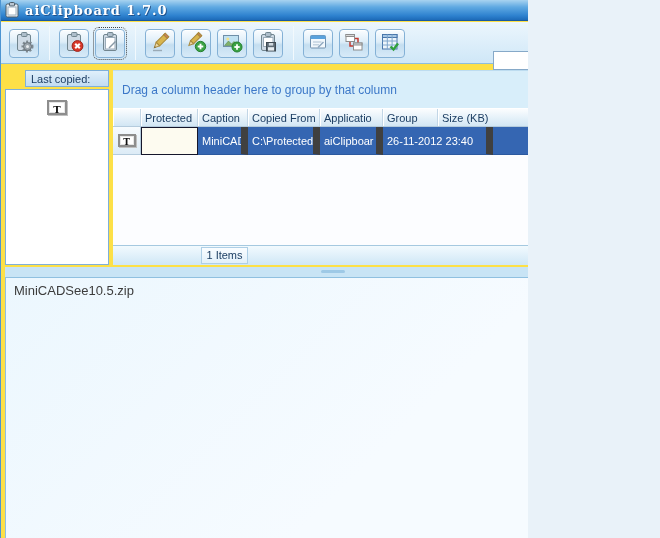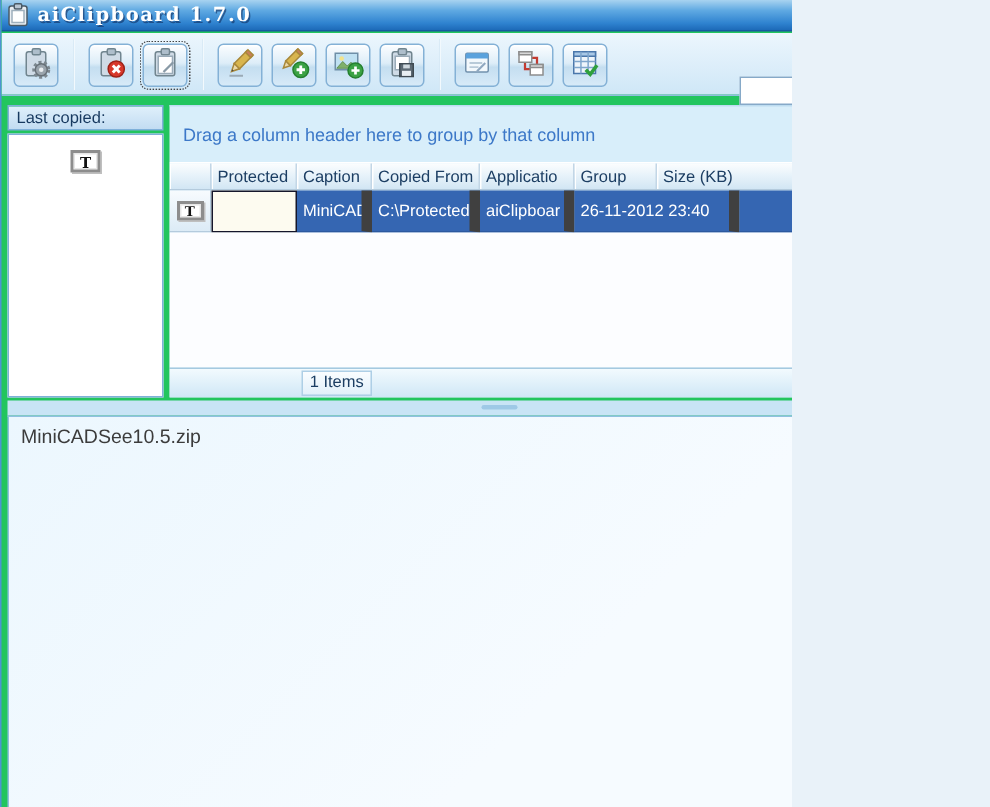--- a/index.html
+++ b/index.html
@@ -1,20 +1,20 @@
 <!DOCTYPE html>
 <html><head>
 <meta charset="utf-8">
 <style>
   html,body{margin:0;padding:0;background:#e9f2f9;}
   *{box-sizing:border-box;}
   .window{
     position:relative;width:528px;height:538px;overflow:hidden;
     font-family:"Liberation Sans",sans-serif;
-    background:#22c55e;border-left:1px solid #4c94d2;
+    background:#fde047;border-left:1px solid #4c94d2;
   }
   
   .titlebar{
     position:absolute;left:0;top:0;width:660px;height:21px;
     background:linear-gradient(180deg,#a8d3f0 0%,#5fa9e2 35%,#2e82cf 78%,#1d6ab8 100%);
     border-bottom:1px solid #17599f;
     display:flex;align-items:center;padding-left:4px;gap:6px;
   }
   .app-icon{display:inline-flex;width:14px;height:16px;}
   .win-title{
@@ -43,21 +43,21 @@
   }
   .support-link{
     position:absolute;left:492px;top:50px;width:168px;overflow:hidden;white-space:nowrap;
     color:#1d55ae;font-size:11.5px;font-weight:bold;text-decoration:underline;cursor:pointer;
   }
   
   .sidebar{position:absolute;left:4px;top:70px;width:104px;height:195px;}
   .sidebar-header{
     height:17px;line-height:16px;padding-left:5px;
     background:linear-gradient(180deg,#e0f0fb,#c2dcf2);
-    border:1px solid #7fb0d9;font-size:11px;color:#17395f;
+    border:1px solid #7fb0d9;font-size:11px;color:#17395f;margin-left:20px;
   }
   .sidebar-list{
     position:absolute;left:0;top:19px;right:0;bottom:0;
     background:#fff;border:1px solid #7fb0d9;text-align:center;
   }
   .clip-item{padding-top:9px;cursor:pointer;}
   .t-icon{
     display:inline-block;width:20px;height:15px;border:2px solid #8d8d8d;background:#fff;
     box-shadow:1px 1px 0 #bfbfbf,inset 0 0 0 1px #e6e6e6;
     font-family:"DejaVu Serif",serif;font-weight:bold;font-size:10px;line-height:15px;color:#111;

